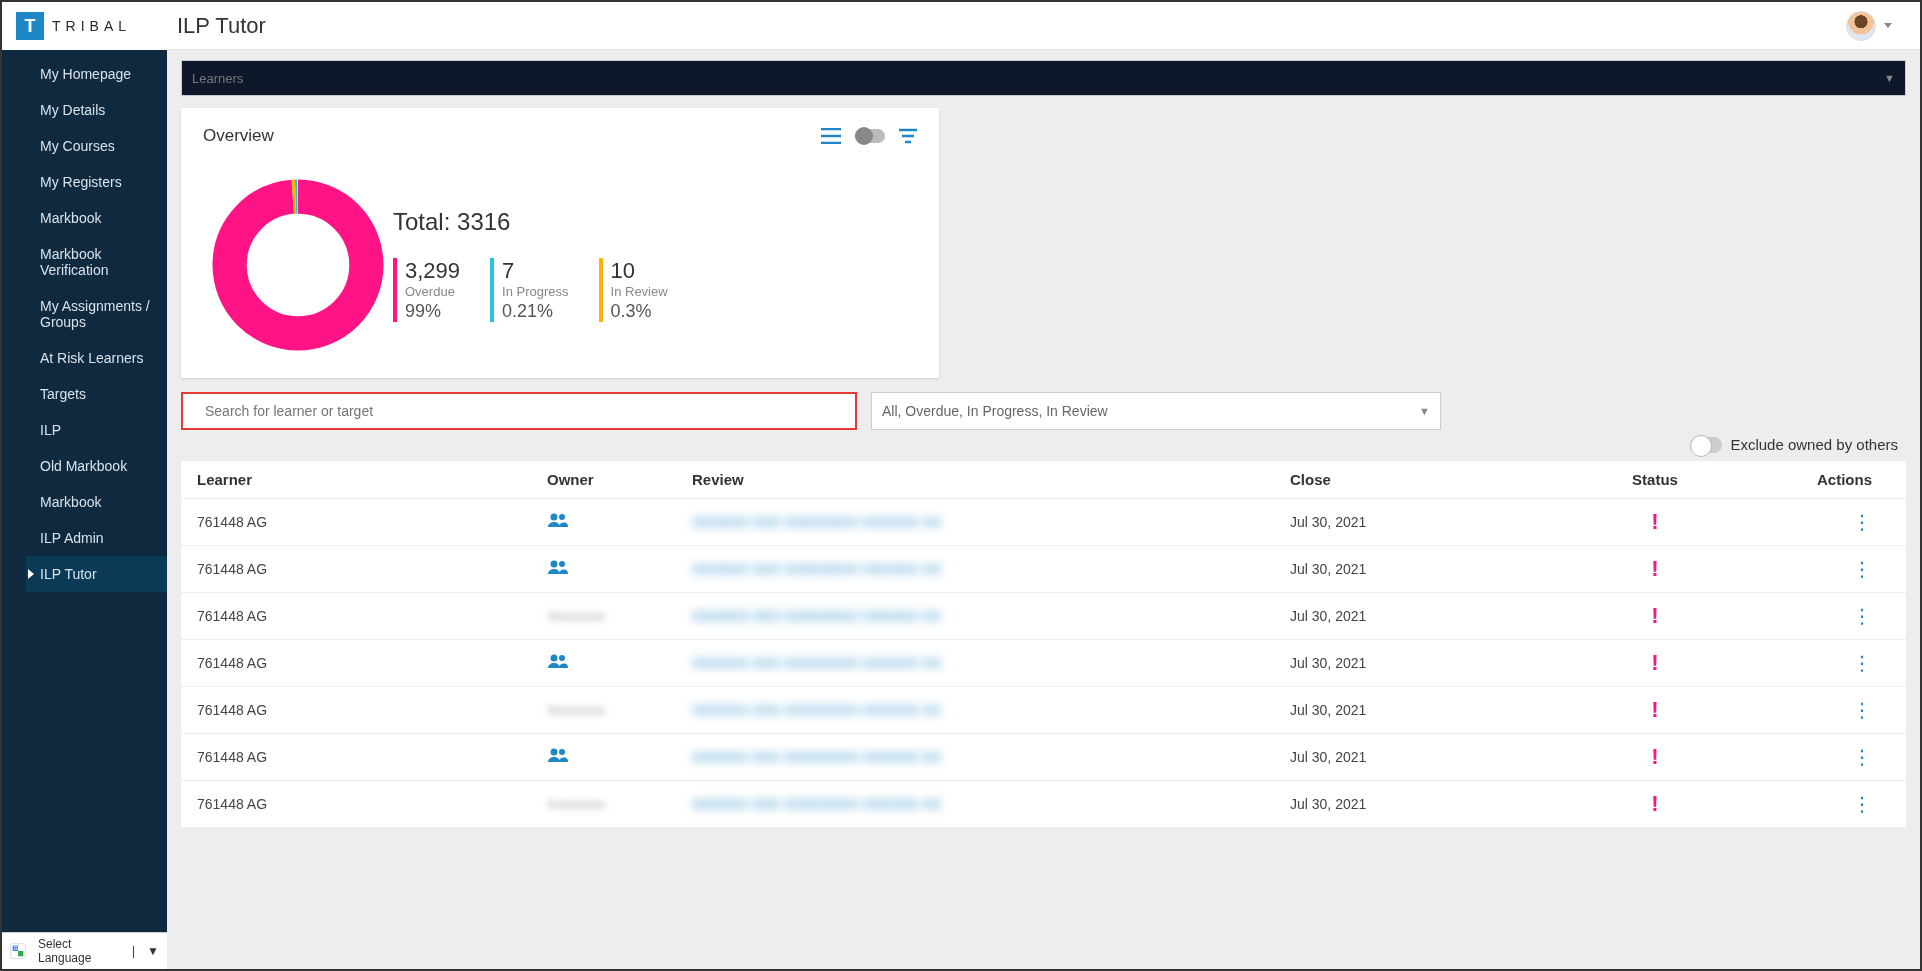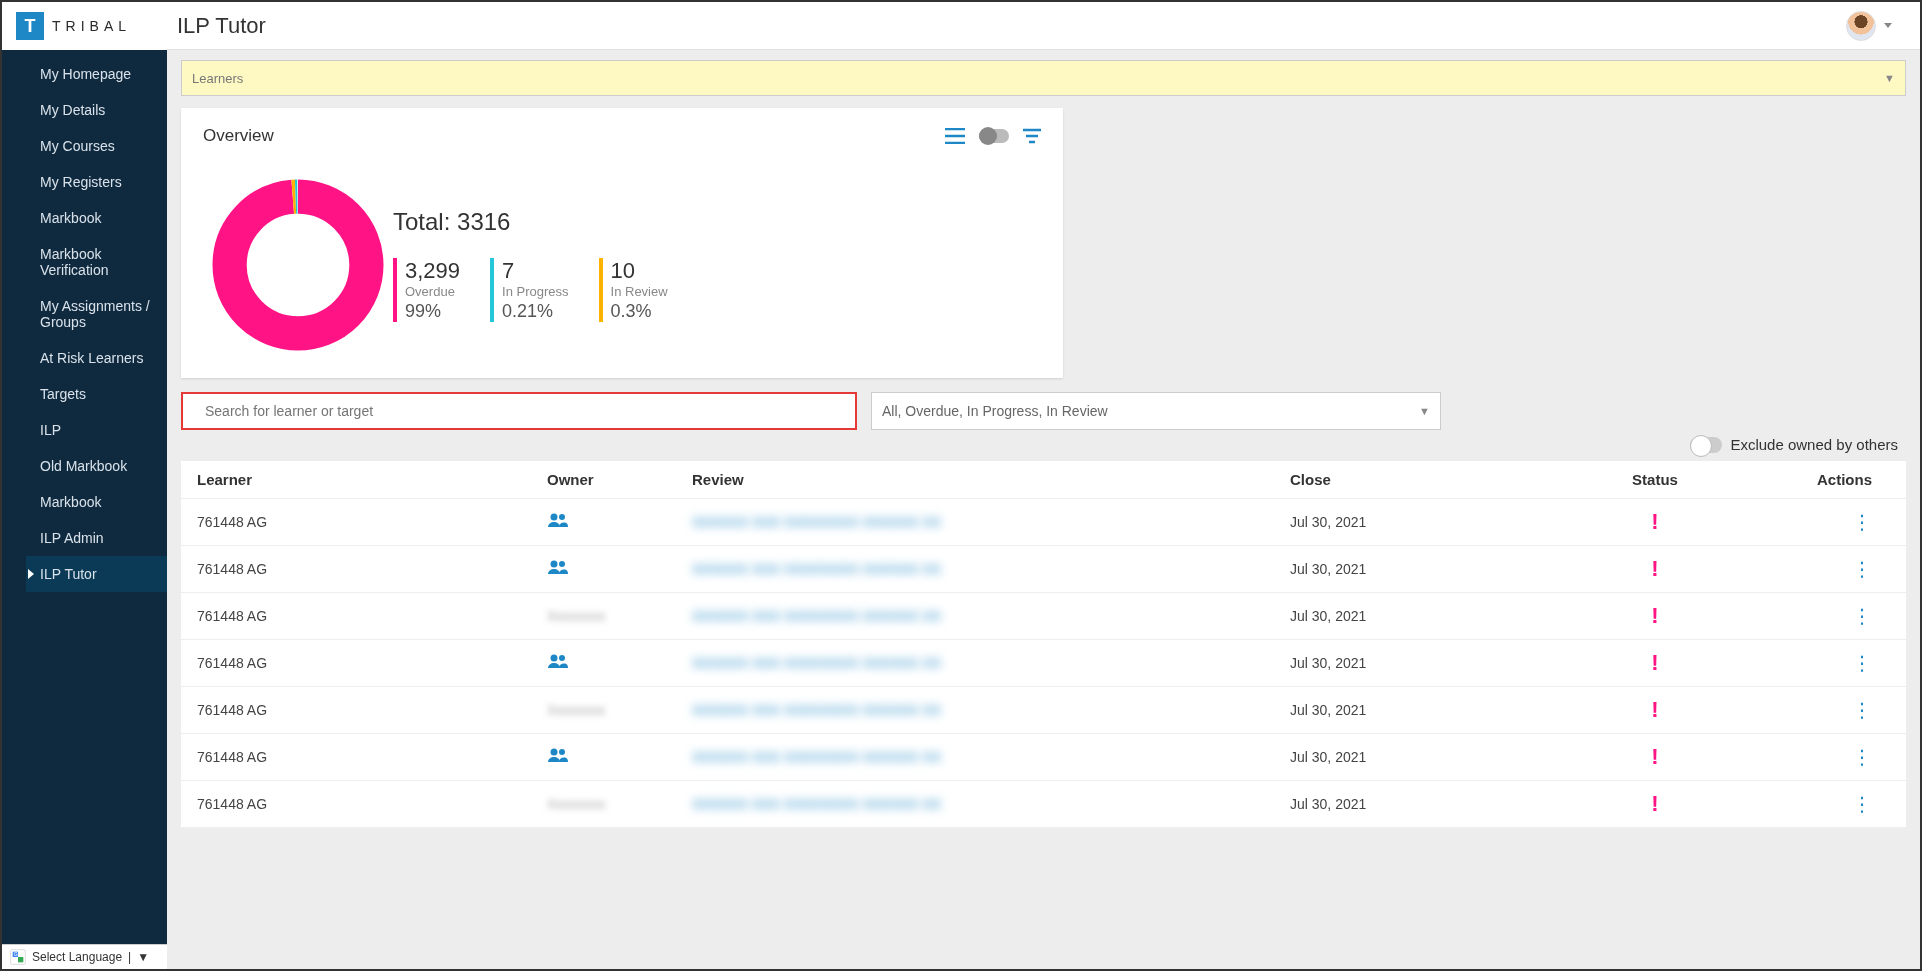--- a/index.html
+++ b/index.html
@@ -6,34 +6,34 @@
 body { font-family: 'Segoe UI', Arial, sans-serif; font-size: 14px; color: #333; background: #fff; overflow: hidden; }
 .app { display: flex; height: 971px; width: 1922px; border: 2px solid #333; }
 .sidebar { width: 165px; background: #0f2a3f; color: #d9e2ea; display: flex; flex-direction: column; }
 .logo-area { height: 48px; background: #fff; display: flex; align-items: center; padding: 0 10px 0 14px; gap: 8px; }
 .logo-box { width: 28px; height: 28px; background: #1e88c7; color: #fff; display: flex; align-items: center; justify-content: center; font-weight: 600; font-size: 18px; }
 .logo-text { letter-spacing: 5px; font-size: 14px; color: #2a2a2a; font-weight: 500; }
 .nav { list-style: none; padding: 6px 0 0 0; flex: 1; }
 .nav li { padding: 10px 14px; font-size: 14px; cursor: pointer; position: relative; margin-left: 24px; }
 .nav li.active { background: #0a3a55; }
 .nav li.active::before { content: ''; position: absolute; left: 2px; top: 50%; transform: translateY(-50%); border-left: 6px solid #fff; border-top: 5px solid transparent; border-bottom: 5px solid transparent; }
-.lang-select { background: #fff; border-top: 1px solid #ccc; display: flex; align-items: center; gap: 6px; padding: 4px 8px; font-size: 12px; color: #333; }
+.lang-select { background: #fff; border-top: 1px solid #ccc; display: flex; align-items: center; gap: 12px; padding: 4px 8px; font-size: 12px; color: #333; }
 .g-icon { width: 16px; height: 16px; display: inline-flex; align-items: center; justify-content: center; }
 .main { flex: 1; display: flex; flex-direction: column; background: #fff; }
 .topbar { height: 48px; border-bottom: 1px solid #e0e0e0; display: flex; align-items: center; justify-content: space-between; padding: 0 28px 0 10px; }
 .page-title { font-size: 22px; color: #333; font-weight: 400; }
 .avatar { width: 30px; height: 30px; border-radius: 50%; background: radial-gradient(circle at 50% 35%, #6b4426 0%, #6b4426 28%, #f2c29b 29%, #f2c29b 55%, #e0e6f0 56%); border: 1px solid #ddd; }
 .avatar-wrap { display: flex; align-items: center; gap: 8px; cursor: pointer; }
 .caret-down { width: 0; height: 0; border-left: 4px solid transparent; border-right: 4px solid transparent; border-top: 5px solid #888; }
 .subhead { display: flex; align-items: center; justify-content: space-between; padding: 6px 16px 8px 10px; border-bottom: 1px solid #e0e0e0; }
 .sub-title { font-size: 20px; color: #333; }
 .back-arrow { color: #1e88c7; font-size: 22px; cursor: pointer; font-weight: 600; }
 .content { flex: 1; background: #ededed; padding: 10px 14px; overflow: auto; }
-.learner-select { background: #fef9c3; border: 1px solid #ccc; height: 36px; display: flex; align-items: center; padding: 0 10px; justify-content: space-between; color: #777; font-size: 13px; cursor: pointer; }
-.card { background: #fff; box-shadow: 0 1px 2px rgba(0,0,0,0.12); margin-top: 12px; padding: 18px 22px; width: 882px; }
+.learner-select { background: #0f172a; border: 1px solid #ccc; height: 36px; display: flex; align-items: center; padding: 0 10px; justify-content: space-between; color: #777; font-size: 13px; cursor: pointer; }
+.card { background: #fff; box-shadow: 0 1px 2px rgba(0,0,0,0.12); margin-top: 12px; padding: 18px 22px; width: 758px; }
 .card-head { display: flex; align-items: center; justify-content: space-between; margin-bottom: 24px; }
 .card-title { font-size: 17px; color: #333; }
 .card-icons { display: flex; align-items: center; gap: 14px; }
 .icon-btn { color: #1e88c7; cursor: pointer; font-size: 18px; display: inline-flex; }
 .toggle-sm { width: 30px; height: 14px; background: #bbb; border-radius: 7px; position: relative; cursor: pointer; }
 .toggle-sm::after { content: ''; position: absolute; left: 0; top: -2px; width: 18px; height: 18px; background: #888; border-radius: 50%; }
 .chart-row { display: flex; align-items: center; }
 .donut { position: relative; width: 190px; height: 190px; }
 .donut svg { transform: rotate(-90deg); }
 .stats-block { display: flex; flex-direction: column; gap: 22px; }

